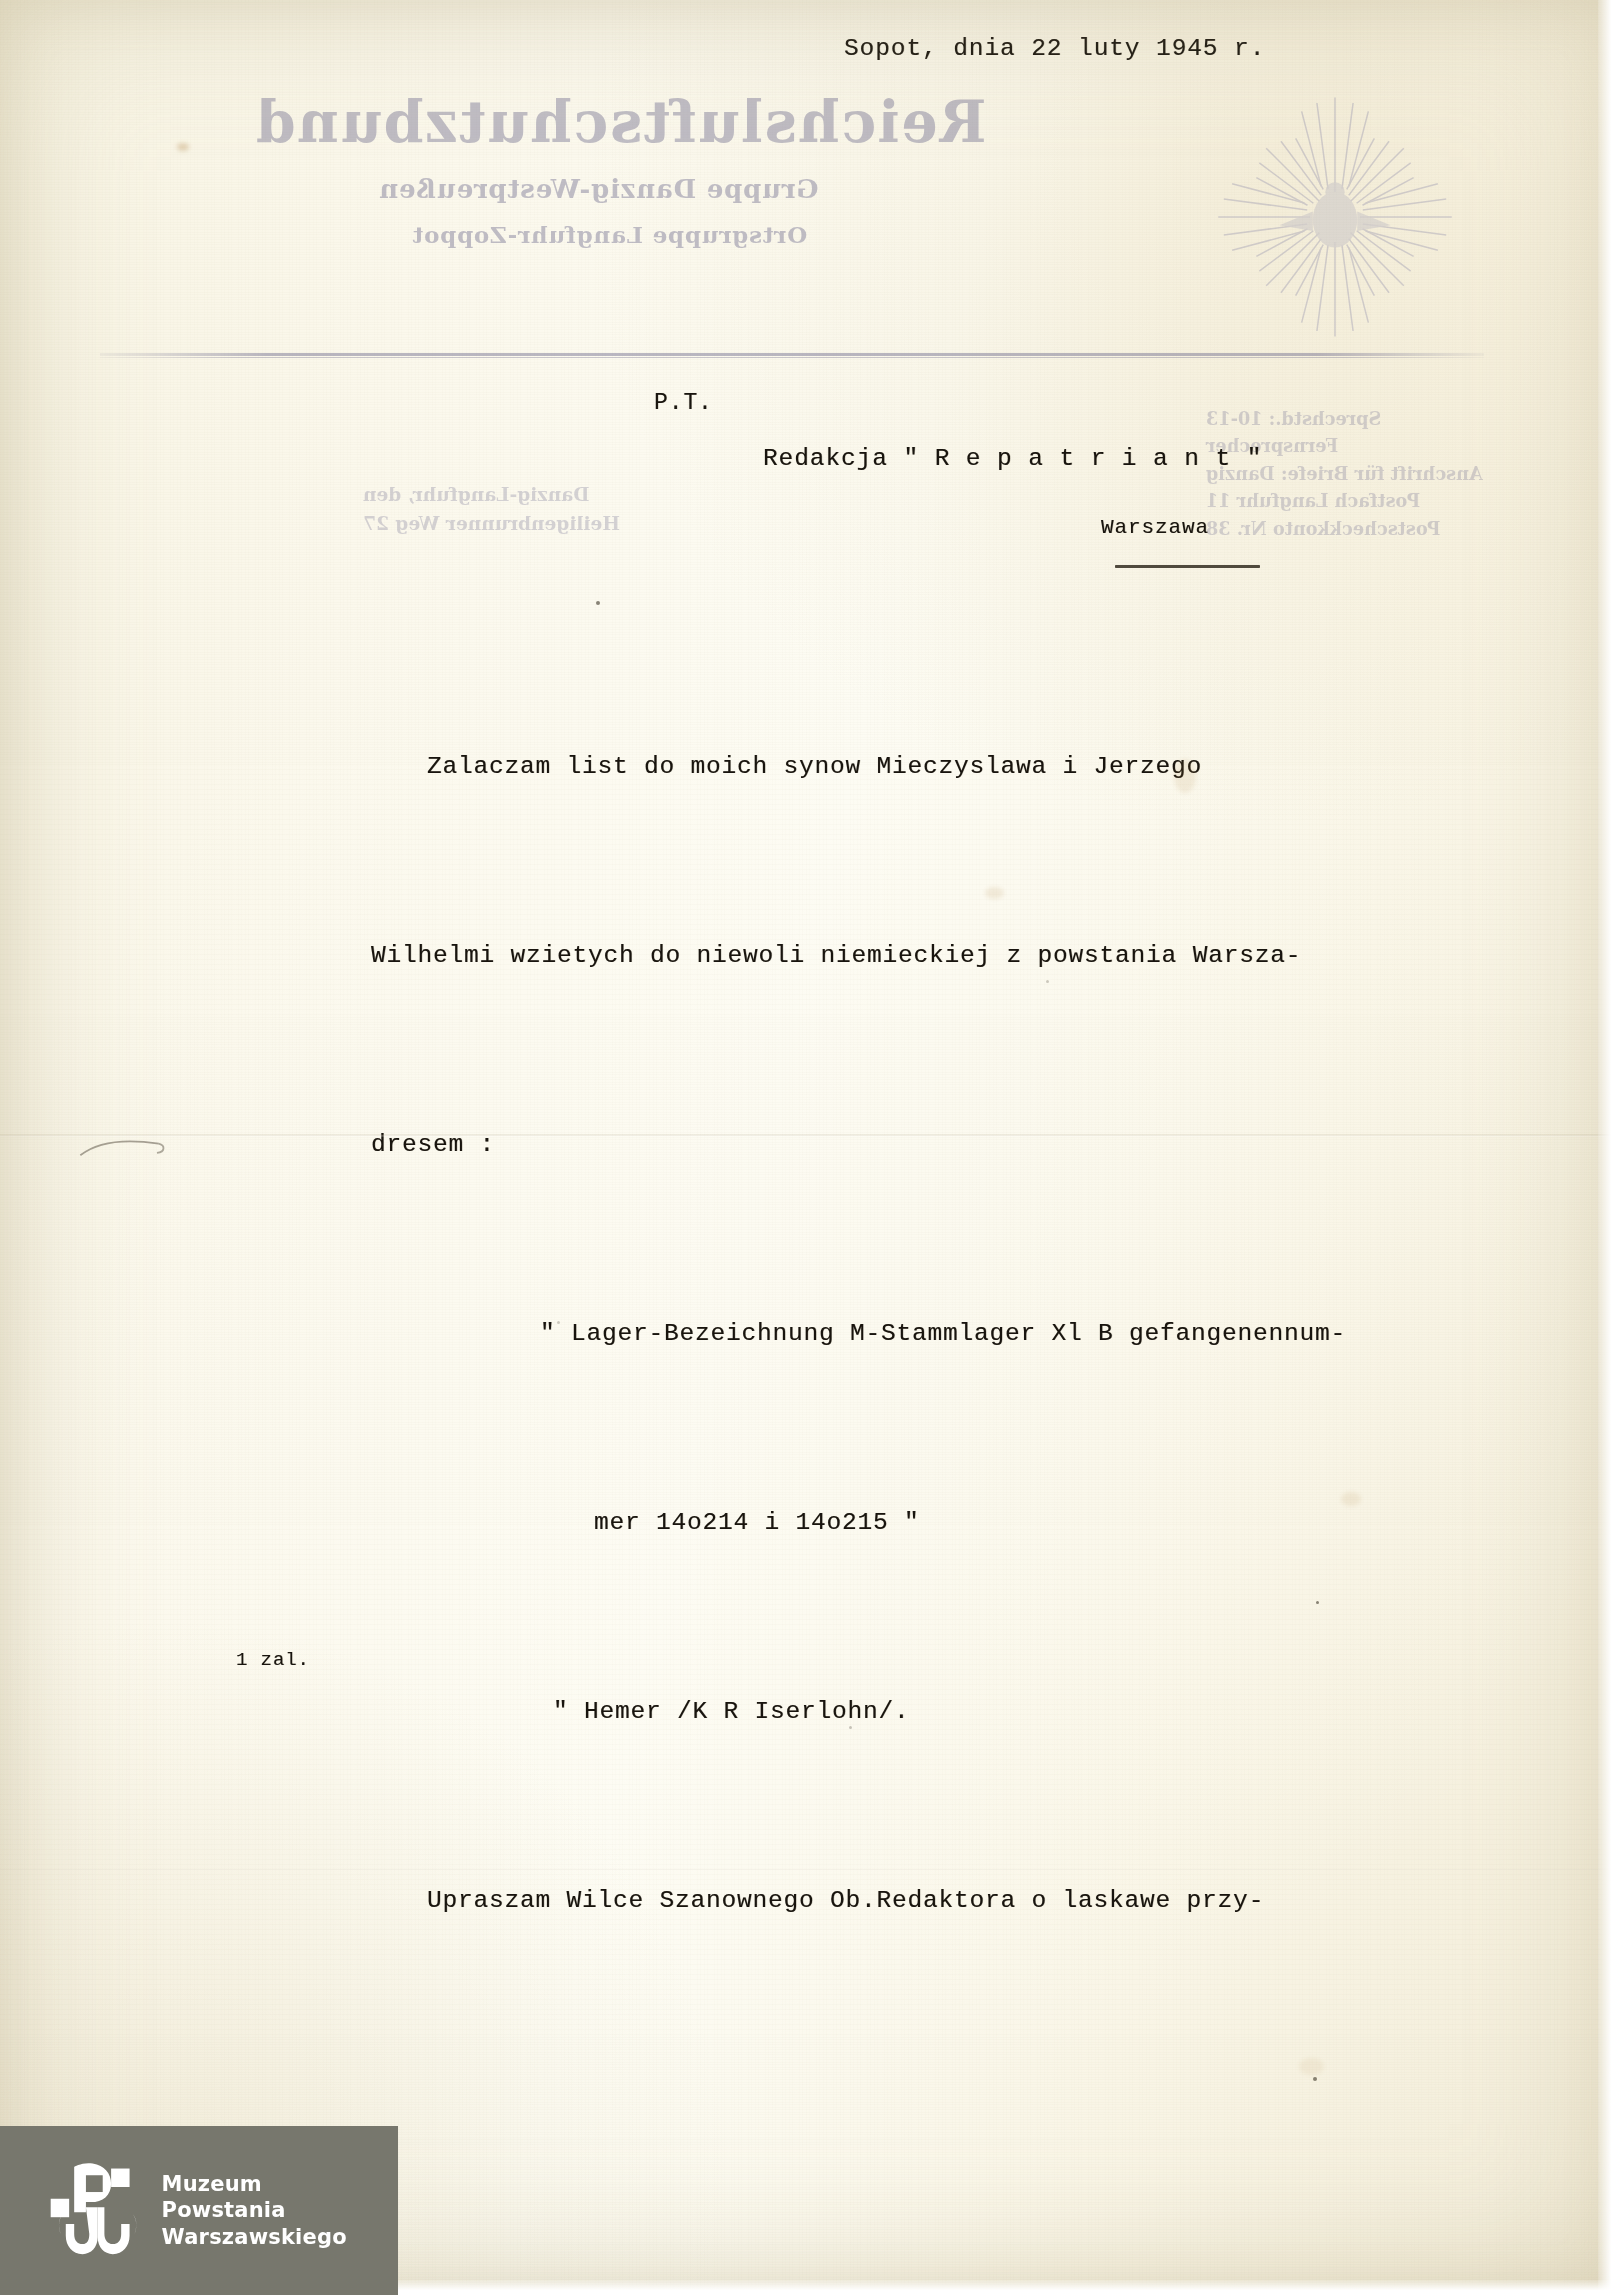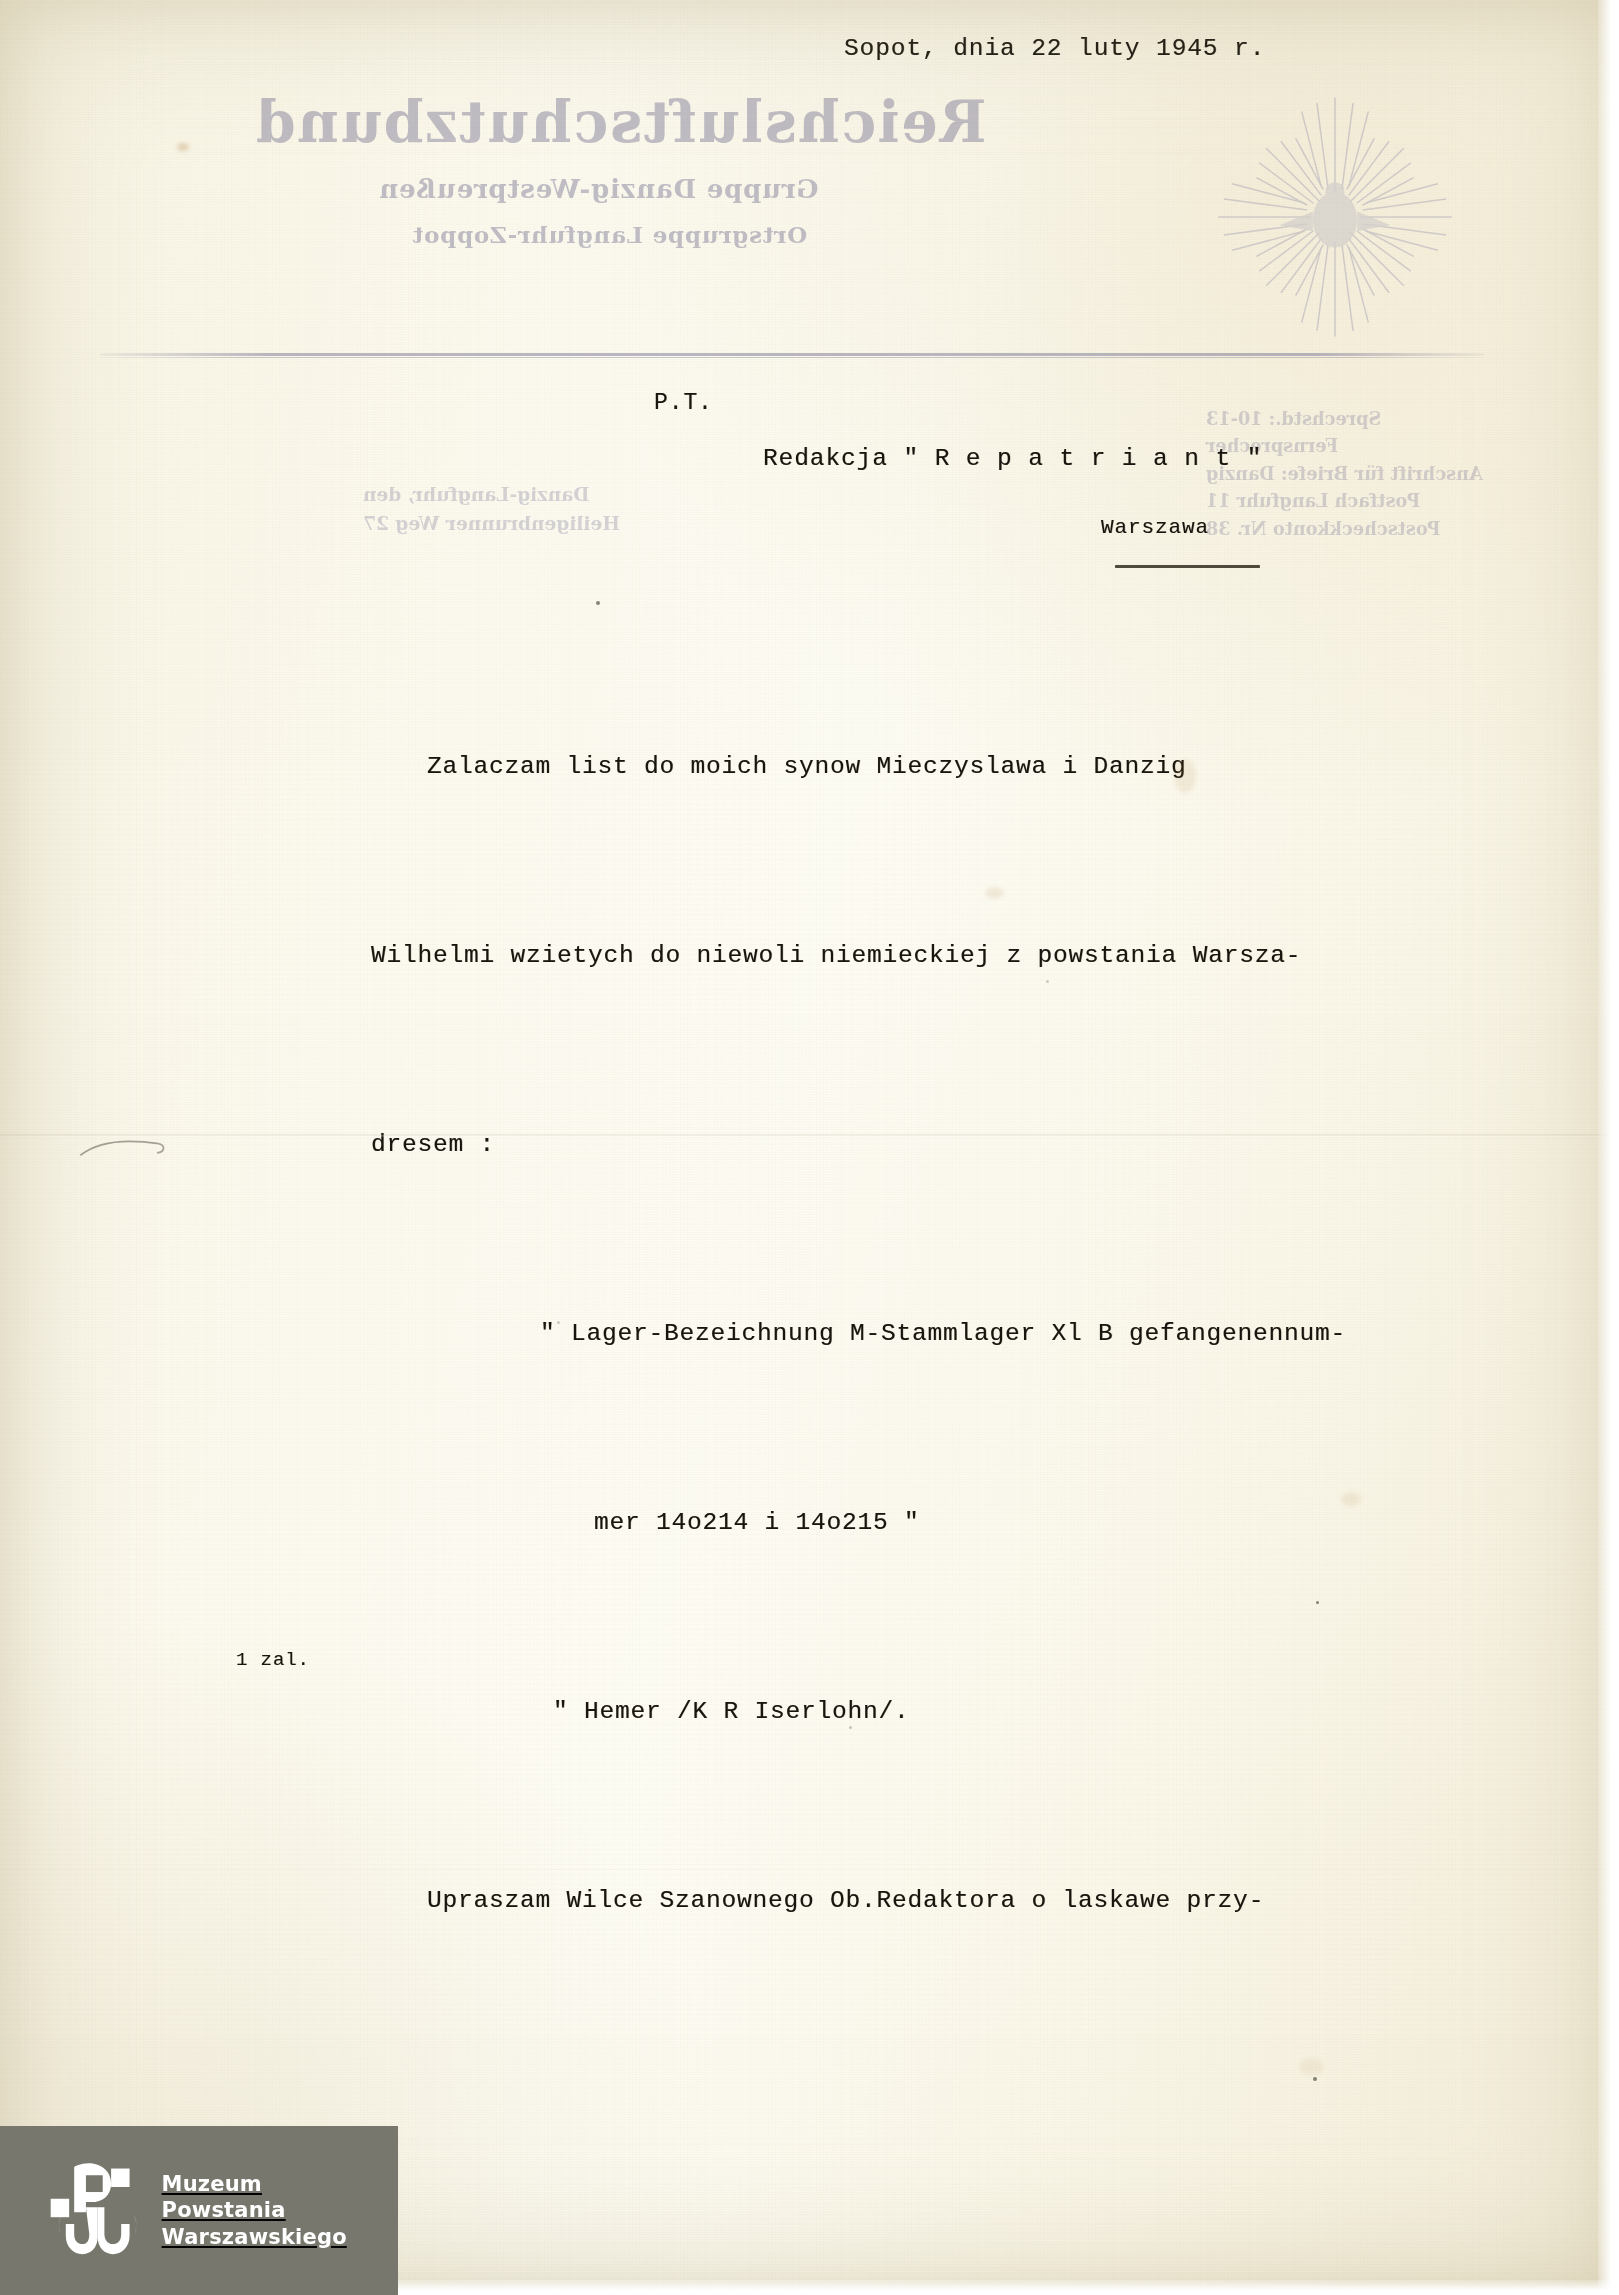--- a/index.html
+++ b/index.html
@@ -233,21 +233,20 @@
     left: 0;
     bottom: 0;
     width: 398px;
     height: 169px;
     background: #77776d;
     display: flex;
     align-items: center;
     gap: 18.6px;
     padding: 0 0 0 49px;
     box-sizing: border-box;
-    text-decoration: underline;
   }
   .wm-mark { width: 94px; height: 101px; flex: 0 0 auto; }
   .wm-text {
     color: #ffffff;
     font-family: "DejaVu Sans", "Liberation Sans", sans-serif;
     font-weight: bold;
     font-size: 21px;
     line-height: 1.26;
     letter-spacing: 0.2px;
   }
@@ -353,21 +352,21 @@
 Postfach Langfuhr 11
 Postscheckkonto Nr. 38</div>
 
   <div class="tw tw-date">Sopot, dnia 22 luty 1945 r.</div>
   <div class="tw tw-pt">P.T.</div>
   <div class="tw tw-recipient">Redakcja " R e p a t r i a n t "</div>
   <div class="tw tw-city">Warszawa</div>
   <div class="city-rule"></div>
 
   <div class="body-block">
-    <span class="ln indent">Zalaczam list do moich synow Mieczyslawa i Danzig</span>
+    <span class="ln indent">Zalaczam list do moich synow Mieczyslawa i Jerzego</span>
     <span class="ln">Wilhelmi wzietych do niewoli niemieckiej z powstania Warsza-</span>
     <span class="ln">dresem :</span>
     <span class="ln quote1">" Lager-Bezeichnung M-Stammlager Xl B gefangenennum-</span>
     <span class="ln quote2">mer 14o214 i 14o215 "</span>
     <span class="ln quote4">" Hemer /K R Iserlohn/.</span>
     <span class="ln indent">Upraszam Wilce Szanownego Ob.Redaktora o laskawe przy-</span>
     
     
     
     

